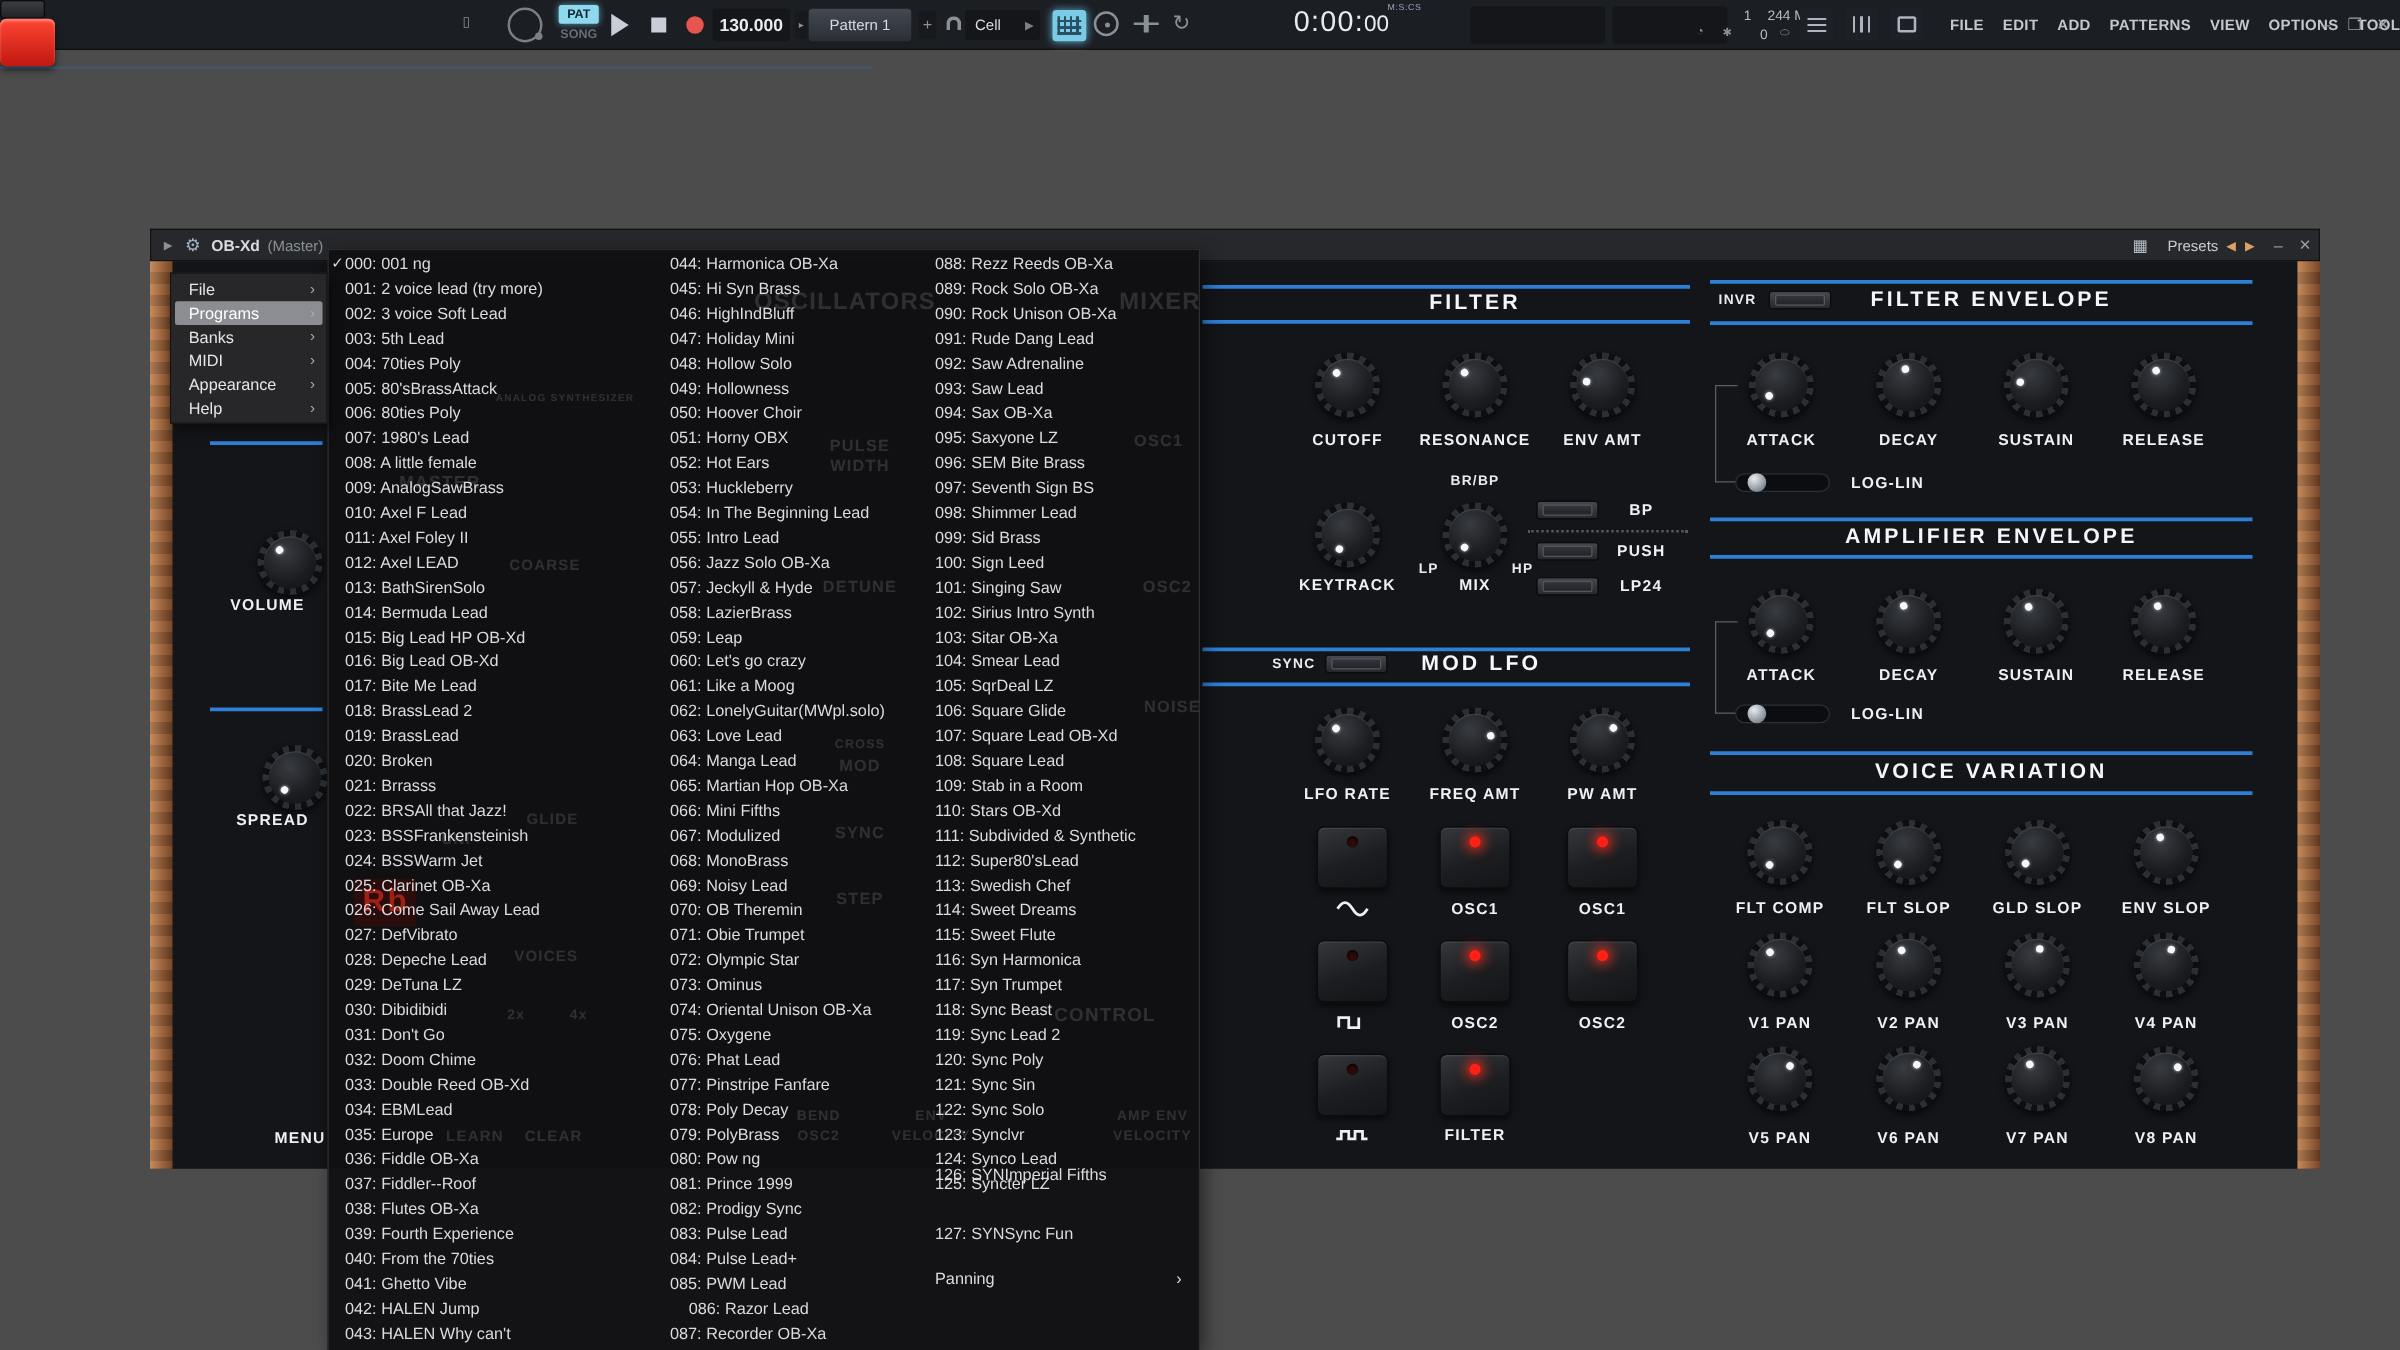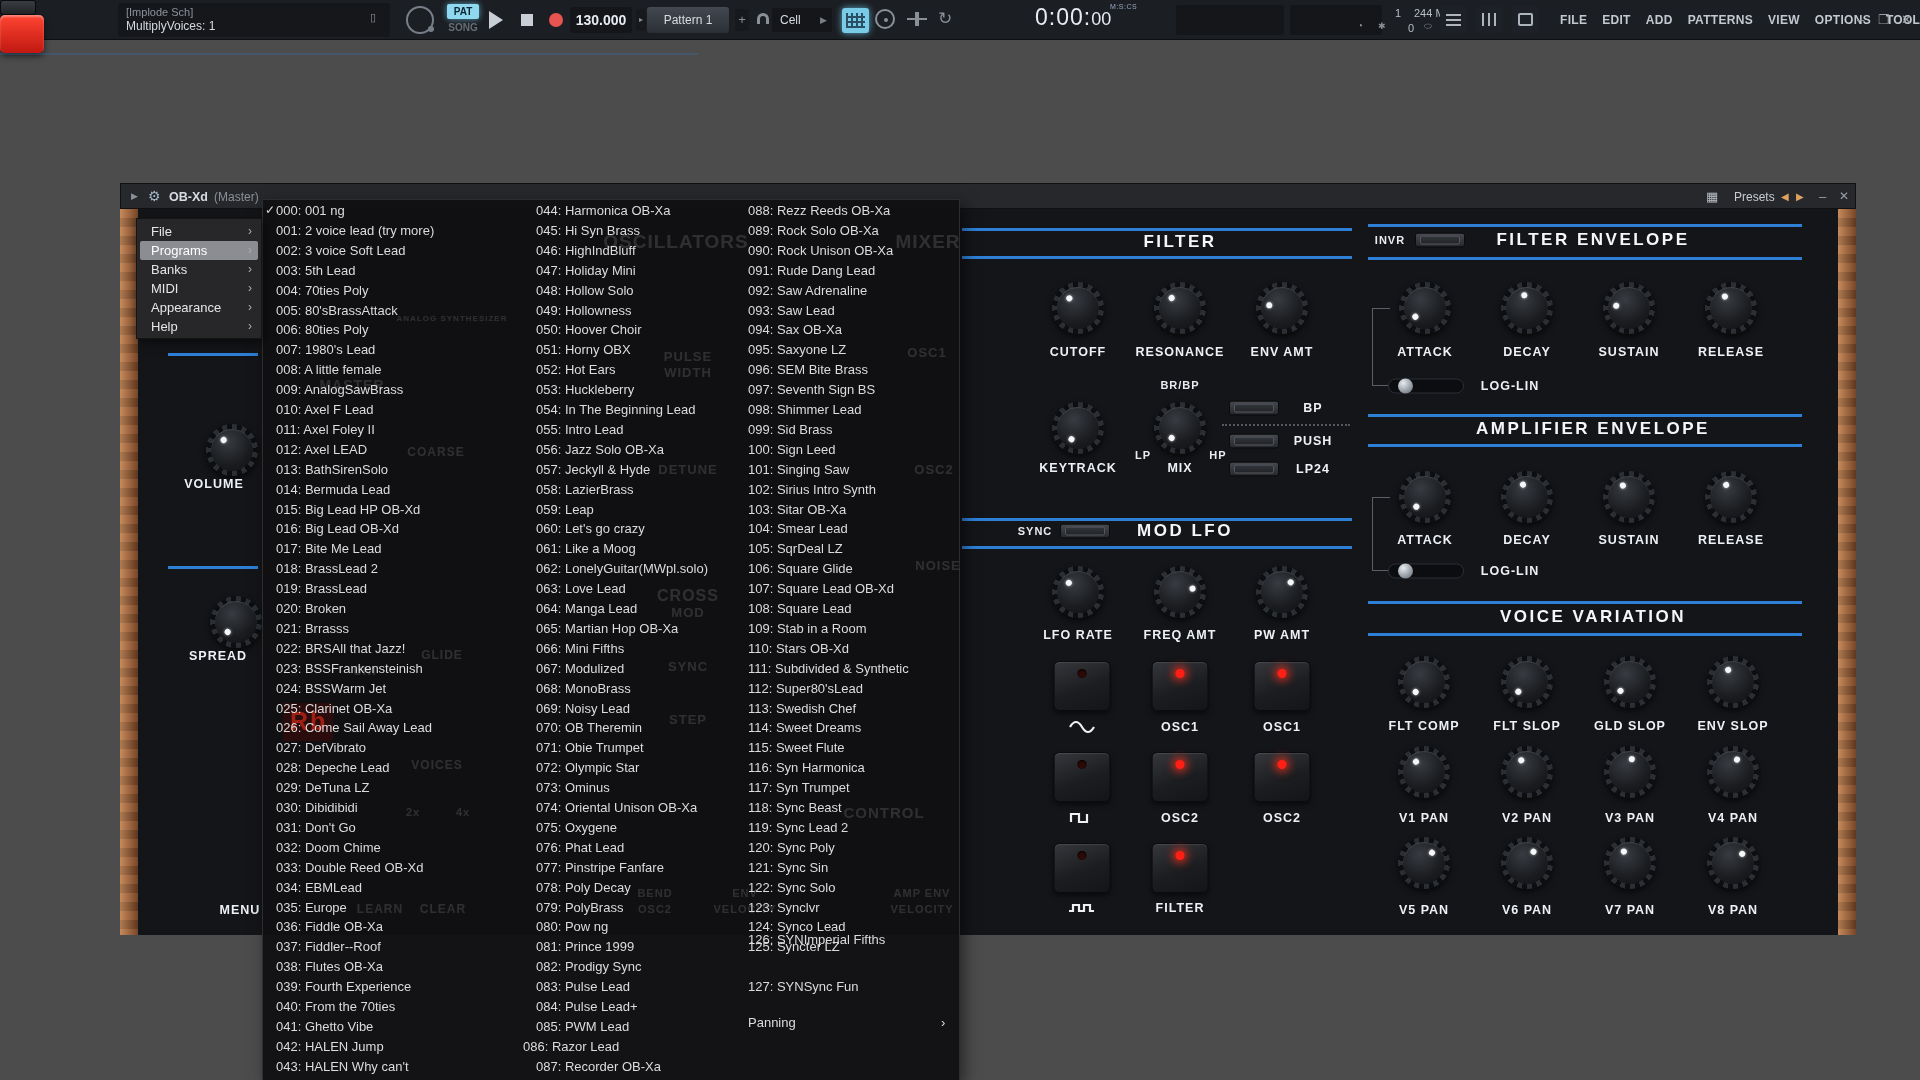--- a/index.html
+++ b/index.html
@@ -131,24 +131,20 @@
                     font-size:25px; letter-spacing:2px; filter:blur(.4px); }
 </style>
 </head>
 <body>
 
 <div id="screen">
 
   <div id="toolbar">
     <div class="tb-icon" style="left:10px;top:5px;font-size:12px;">🗀</div>
     <div class="tb-icon" style="left:10px;top:19px;font-size:12px;">Ḹ⁝</div>
-    <div id="hint-panel">
-      <div id="hint-title">[Implode Sch]</div>
-      <div id="hint-sub">MultiplyVoices: 1</div>
-    </div>
     <div class="tb-icon" style="left:370px;top:11px;font-size:11px;">▯</div>
     <div id="spinner"></div>
     <div id="pat-badge">PAT</div>
     <div id="song-label">SONG</div>
     <div id="play-btn"></div>
     <div id="stop-btn"></div>
     <div id="rec-btn"></div>
     <div id="tempo-box"><b>130.000</b></div>
     <div class="mini-btn" style="left:636px;top:9px;width:10px;height:22px;line-height:22px;font-size:8px;">▸</div>
     <div id="pattern-box">Pattern 1</div>
@@ -413,21 +409,21 @@
       </div>
       <div class="klabel" style="left: 218px; top: 656px;">SPREAD</div>
       <div class="klabel" style="left: 240px; top: 910px;">MENU</div>
       <div style="left: 178px; top: 803px; width: 36px; height: 15px; background: linear-gradient(rgb(58, 61, 66), rgb(34, 36, 40)); border: 1px solid rgb(10, 11, 13); border-radius: 3px;"></div>
       <div style="left: 214px; top: 849px; width: 44px; height: 38px; border-radius: 5px; background: linear-gradient(rgb(255, 69, 51), rgb(192, 24, 16)); box-shadow: rgba(255, 255, 255, 0.35) 0px 2px 2px inset, rgba(0, 0, 0, 0.6) 0px 3px 6px;"></div>
       <div class="ghost" style="left: 676px; top: 242px; font-size: 19px; opacity: 0.13; z-index: 12;">OSCILLATORS</div>
       <div class="ghost" style="left: 928px; top: 242px; font-size: 19px; opacity: 0.13; z-index: 12;">MIXER</div>
       <div class="ghost" style="left: 688px; top: 356px; font-size: 13px; opacity: 0.13; z-index: 12;">PULSE</div>
       <div class="ghost" style="left: 688px; top: 372px; font-size: 13px; opacity: 0.13; z-index: 12;">WIDTH</div>
       <div class="ghost" style="left: 688px; top: 469px; font-size: 13px; opacity: 0.13; z-index: 12;">DETUNE</div>
-      <div class="ghost" style="left: 688px; top: 596px; font-size: 16px; opacity: 0.13; z-index: 12;">CROSS</div>
+      <div class="ghost" style="left: 688px; top: 596px; font-size: 10px; opacity: 0.13; z-index: 12;">CROSS</div>
       <div class="ghost" style="left: 688px; top: 612px; font-size: 13px; opacity: 0.13; z-index: 12;">MOD</div>
       <div class="ghost" style="left: 688px; top: 666px; font-size: 13px; opacity: 0.13; z-index: 12;">SYNC</div>
       <div class="ghost" style="left: 688px; top: 719px; font-size: 13px; opacity: 0.13; z-index: 12;">STEP</div>
       <div class="ghost" style="left: 927px; top: 352px; font-size: 13px; opacity: 0.13; z-index: 12;">OSC1</div>
       <div class="ghost" style="left: 934px; top: 469px; font-size: 13px; opacity: 0.13; z-index: 12;">OSC2</div>
       <div class="ghost" style="left: 938px; top: 565px; font-size: 13px; opacity: 0.13; z-index: 12;">NOISE</div>
       <div class="ghost" style="left: 884px; top: 812px; font-size: 15px; opacity: 0.13; z-index: 12;">CONTROL</div>
       <div class="ghost" style="left: 436px; top: 452px; font-size: 12px; opacity: 0.13; z-index: 12;">COARSE</div>
       <div class="ghost" style="left: 365px; top: 671px; font-size: 12px; opacity: 0.13; z-index: 12;">UNI</div>
       <div class="ghost" style="left: 442px; top: 655px; font-size: 12px; opacity: 0.13; z-index: 12;">GLIDE</div>
@@ -539,21 +535,21 @@
       <div class="p-row" style="left: 273px; top: 639.8px;">076: Phat Lead</div>
       <div class="p-row" style="left: 273px; top: 659.7px;">077: Pinstripe Fanfare</div>
       <div class="p-row" style="left: 273px; top: 679.6px;">078: Poly Decay</div>
       <div class="p-row" style="left: 273px; top: 699.5px;">079: PolyBrass</div>
       <div class="p-row" style="left: 273px; top: 719.4px;">080: Pow ng</div>
       <div class="p-row" style="left: 273px; top: 739.3px;">081: Prince 1999</div>
       <div class="p-row" style="left: 273px; top: 759.2px;">082: Prodigy Sync</div>
       <div class="p-row" style="left: 273px; top: 779.1px;">083: Pulse Lead</div>
       <div class="p-row" style="left: 273px; top: 799px;">084: Pulse Lead+</div>
       <div class="p-row" style="left: 273px; top: 818.9px;">085: PWM Lead</div>
-      <div class="p-row" style="left: 260px; top: 838.8px; text-align: right;">086: Razor Lead</div>
+      <div class="p-row" style="left: 288px; top: 838.8px; text-align: right;">086: Razor Lead</div>
       <div class="p-row" style="left: 273px; top: 858.7px;">087: Recorder OB-Xa</div>
       <div class="p-row" style="left: 485px; top: 3px;">088: Rezz Reeds OB-Xa</div>
       <div class="p-row" style="left: 485px; top: 22.9px;">089: Rock Solo OB-Xa</div>
       <div class="p-row" style="left: 485px; top: 42.8px;">090: Rock Unison OB-Xa</div>
       <div class="p-row" style="left: 485px; top: 62.7px;">091: Rude Dang Lead</div>
       <div class="p-row" style="left: 485px; top: 82.6px;">092: Saw Adrenaline</div>
       <div class="p-row" style="left: 485px; top: 102.5px;">093: Saw Lead</div>
       <div class="p-row" style="left: 485px; top: 122.4px;">094: Sax OB-Xa</div>
       <div class="p-row" style="left: 485px; top: 142.3px;">095: Saxyone LZ</div>
       <div class="p-row" style="left: 485px; top: 162.2px;">096: SEM Bite Brass</div>

